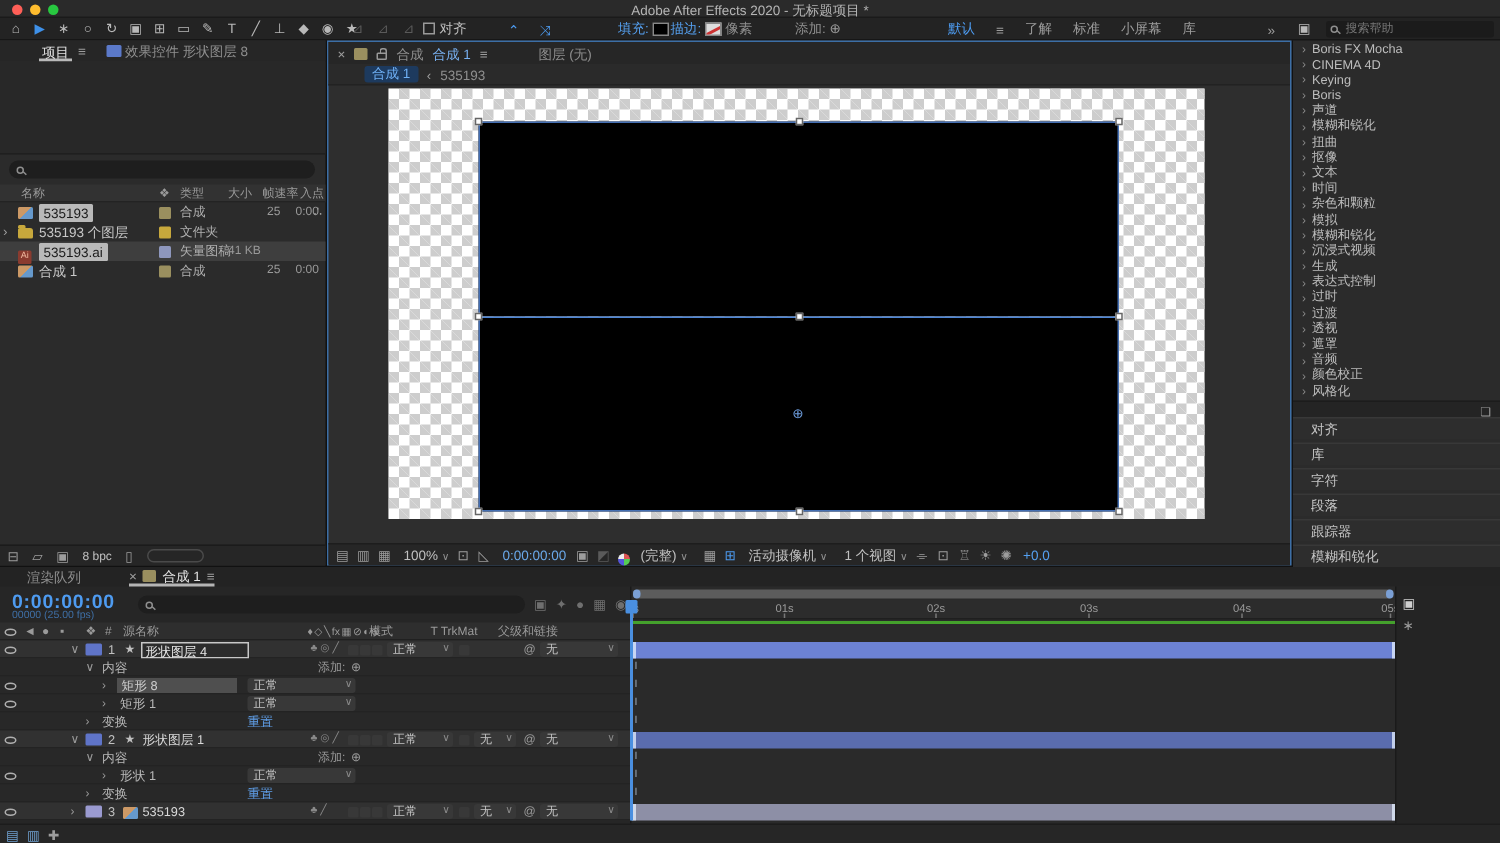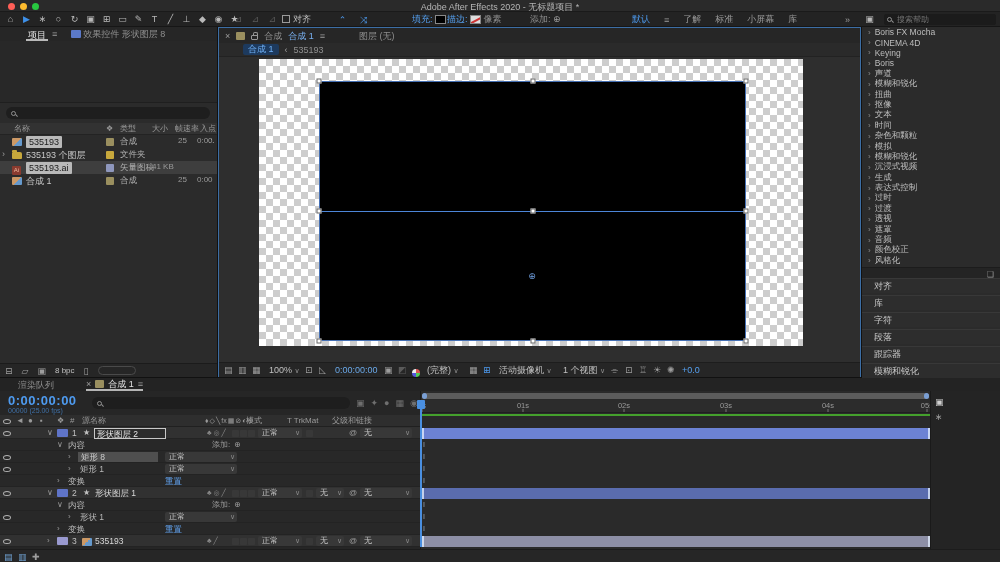--- a/index.html
+++ b/index.html
@@ -461,21 +461,21 @@
     <span class="hitem" style="left:332px">父级和链接</span>
   </div>
 
   <div id="tl-rows">
       <div class="tlrow layer" style="top: 49px;">
         <span class="eye" style="left: 3px;"></span>
         <span class="cell" style="left: 47px; color: rgb(154, 154, 154); font-size: 8px;">∨</span>
         <span class="chip" style="left: 57px; background: rgb(95, 116, 200);"></span>
         <span class="cell" style="left: 72px; color: rgb(192, 192, 192); font-size: 8.5px;">1</span>
         <span class="cell" style="left: 83px; color: rgb(192, 192, 192); font-size: 8px;">★</span>
-        <span class="editbox" style="left: 94px; width: 72px;">形状图层 2</span>
+        <span class="editbox" style="left: 94px; width: 72px;">形状图层 4</span>
         <span class="cell" style="left: 207px; color: rgb(138, 138, 138); font-size: 7px;">♣ ◎ ╱</span>
         <span class="dimbox" style="left: 232px;"></span>
         <span class="dimbox" style="left: 240px;"></span>
         <span class="dimbox" style="left: 248px;"></span>
         <span class="dd" style="left: 258px; width: 44px;">正常<span class="ca">∨</span></span>
         <span class="dimbox" style="left: 306px;"></span>
         <span class="cell" style="left: 349px; color: rgb(154, 154, 154); font-size: 8px;">@</span>
         <span class="dd" style="left: 360px; width: 52px;">无<span class="ca">∨</span></span>
       </div>
       <div class="tlrow sub" style="top: 61px;">

